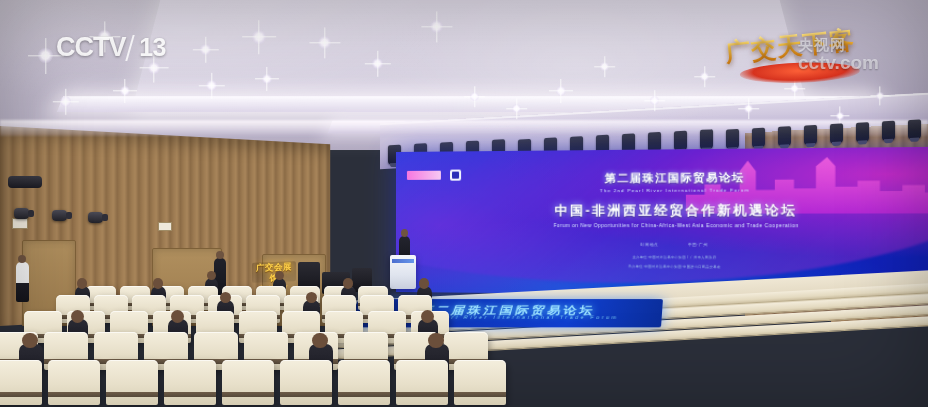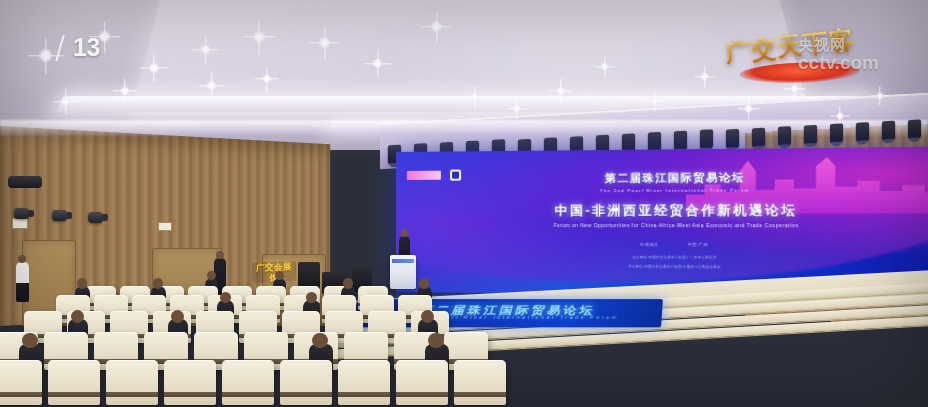--- a/index.html
+++ b/index.html
@@ -561,20 +561,21 @@
   <div class="layer" style="left:16px; top:262px; width:13px; height:40px; background:linear-gradient(180deg,#f2f2f2 0%,#ececec 52%,#1d1d25 53%,#14141a 100%); border-radius:5px 5px 2px 2px;"></div>
   <div class="layer" style="left:18px; top:255px; width:8px; height:8px; background:#6d5340; border-radius:50%;"></div>
   <div class="layer" style="left:214px; top:258px; width:12px; height:38px; background:linear-gradient(180deg,#20212a,#15161d); border-radius:5px 5px 2px 2px;"></div>
   <div class="layer" style="left:216px; top:251px; width:8px; height:8px; background:#6d5340; border-radius:50%;"></div>
 
   <div class="layer bloom"></div>
   <div class="layer vignette"></div>
 
   <div class="layer cctv-logo">
     <div class="cctv-word">
+      <span>CCTV</span>
       <span class="cctv-slash"></span>
       <span class="cctv-13">13</span>
     </div>
   </div>
 
   <div class="layer gold-logo">
     <div class="gold-ribbon"></div>
     <div class="gold-text">广交天下客</div>
   </div>
 

